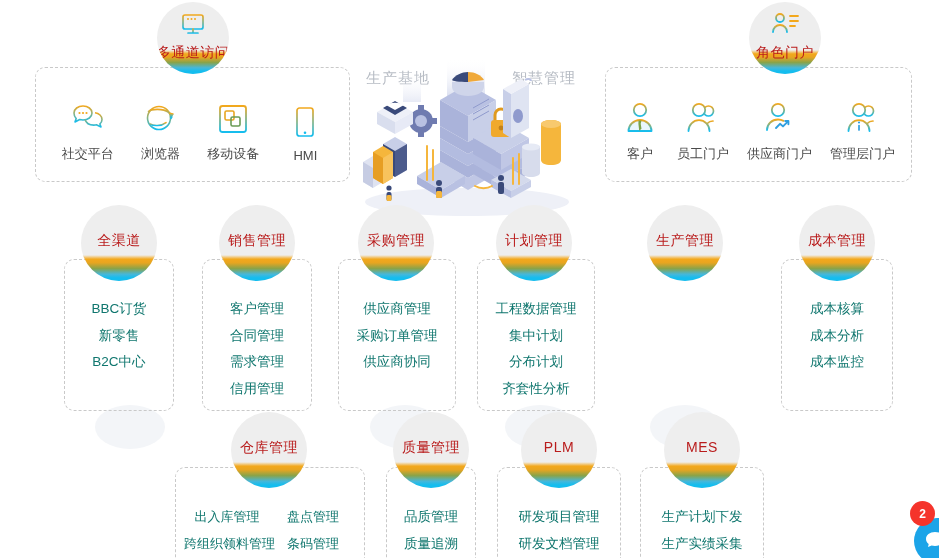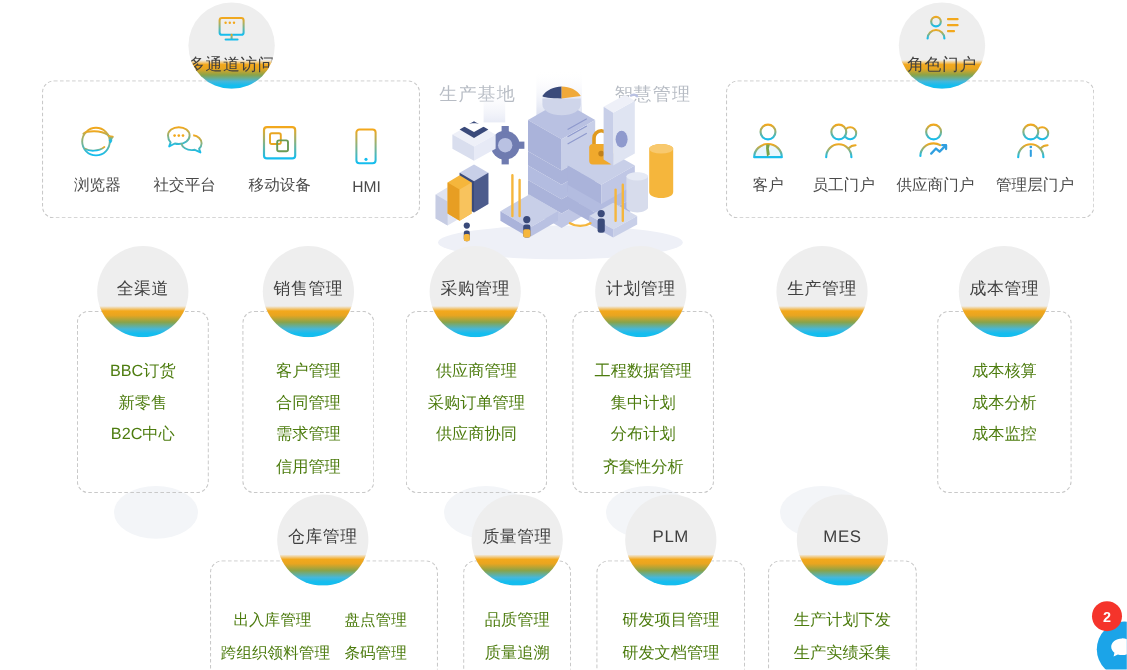--- a/index.html
+++ b/index.html
@@ -16,21 +16,21 @@
     position:absolute;border-radius:50%;overflow:hidden;
     background:#eeeeee;
     display:flex;flex-direction:column;align-items:center;justify-content:flex-start;
     z-index:5;
   }
   .circle .grad{
     position:absolute;left:0;bottom:0;width:100%;height:34%;
     background:linear-gradient(to bottom,#efefef 0%,#f3a81c 16%,#e8a520 30%,#8aa349 52%,#46b7d9 74%,#14bdef 88%,#14bdef 100%);
   }
   .circle .clabel{
-    position:relative;z-index:2;font-size:14px;color:#404040;white-space:nowrap;
+    position:relative;z-index:2;font-size:14px;color:#b91c1c;white-space:nowrap;
     letter-spacing:.5px;
   }
 
   
   .panel{
     position:absolute;border:1px dashed #c9c9c9;border-radius:10px;background:transparent;
     box-sizing:border-box;
   }
 
   
@@ -38,21 +38,21 @@
   .iconcell{display:flex;flex-direction:column;align-items:center;}
   .iconcell .glyph{width:38px;height:38px;display:block;}
   .iconcell .ilabel{margin-top:7px;font-size:13px;color:#4a4a4a;white-space:nowrap;}
 
   
   .card{
     position:absolute;border:1px dashed #c9c9c9;border-radius:10px;box-sizing:border-box;
     display:flex;flex-direction:column;align-items:center;
   }
   .card .items{margin-top:42px;display:flex;flex-direction:column;align-items:center;gap:13px;width:100%;}
-  .card .item{font-size:13.5px;color:#4d7c0f;white-space:nowrap;line-height:1;}
+  .card .item{font-size:13.5px;color:#0f766e;white-space:nowrap;line-height:1;}
   .card.twocol .items{
     flex-direction:row;flex-wrap:wrap;justify-content:center;gap:0;padding:0 8px;box-sizing:border-box;
   }
   .card.twocol .item{width:50%;text-align:center;margin-bottom:14px;font-size:13px;}
 
   
   .illo{position:absolute;left:355px;top:58px;width:230px;height:160px;}
   .ghead{position:absolute;font-size:15px;color:#b7bcc4;white-space:nowrap;letter-spacing:1px;}
 
   
@@ -100,51 +100,51 @@
     </span>
     <span class="clabel" style="margin-top:1px;">多通道访问</span>
   </div>
 
   <div class="iconrow" style="left:48px;top:100px;width:290px;justify-content:space-around;">
 
     <div class="iconcell">
       <span class="glyph">
         <svg width="38" height="38" viewBox="0 0 38 38" fill="none">
           <defs>
-              <linearGradient id="g2" x1="0" y1="0" x2="0" y2="1">
-            <stop offset="0" stop-color="#f3a81c"></stop>
-                <stop offset="1" stop-color="#14bdef"></stop>
-              </linearGradient>
-            </defs>
-          <circle cx="18" cy="18" r="11.5" stroke="url(#g2)" stroke-width="1.6"></circle>
-          <path d="M7.5 11.5c2.5-2.4 14-3.6 20.5 1 3 2.2 3.5 4.7 2 6" stroke="url(#g2)" stroke-width="1.6" stroke-linecap="round"></path>
-          <path d="M29.5 17l2.5-3-3.4-.6" stroke="url(#g2)" stroke-width="1.6" stroke-linecap="round" stroke-linejoin="round"></path>
-          <path d="M9 24c3 2 11 2.6 16-1.4" stroke="url(#g2)" stroke-width="1.6" stroke-linecap="round"></path>
-        </svg>
-      </span>
-      <span class="ilabel">浏览器</span>
-    </div>
-
-    <div class="iconcell">
-      <span class="glyph">
-        <svg width="38" height="38" viewBox="0 0 38 38" fill="none">
-          <defs>
               <linearGradient id="g1" x1="0" y1="0" x2="0" y2="1">
             <stop offset="0" stop-color="#f3a81c"></stop>
                 <stop offset="1" stop-color="#14bdef"></stop>
               </linearGradient>
             </defs>
           <path d="M5 13c0-4 4-7 9-7s9 3 9 7-4 7-9 7c-1.2 0-2.3-.15-3.3-.42L6 22l1.2-3.4C5.8 17.2 5 15.2 5 13z" stroke="url(#g1)" stroke-width="1.6" stroke-linejoin="round"></path>
           <path d="M16 19.5c1 3.3 4.6 5.6 8.8 5.6.9 0 1.8-.1 2.6-.3L32 27l-1.1-3.1c1.3-1.2 2.1-2.8 2.1-4.5 0-3.4-3-6.2-7-6.7" stroke="url(#g1)" stroke-width="1.6" stroke-linejoin="round"></path>
           <circle cx="10.5" cy="13" r="1.1" fill="#f3a81c"></circle>
             <circle cx="14" cy="13" r="1.1" fill="#f3a81c"></circle>
             <circle cx="17.5" cy="13" r="1.1" fill="#f3a81c"></circle>
         </svg>
       </span>
       <span class="ilabel">社交平台</span>
+    </div>
+
+    <div class="iconcell">
+      <span class="glyph">
+        <svg width="38" height="38" viewBox="0 0 38 38" fill="none">
+          <defs>
+              <linearGradient id="g2" x1="0" y1="0" x2="0" y2="1">
+            <stop offset="0" stop-color="#f3a81c"></stop>
+                <stop offset="1" stop-color="#14bdef"></stop>
+              </linearGradient>
+            </defs>
+          <circle cx="18" cy="18" r="11.5" stroke="url(#g2)" stroke-width="1.6"></circle>
+          <path d="M7.5 11.5c2.5-2.4 14-3.6 20.5 1 3 2.2 3.5 4.7 2 6" stroke="url(#g2)" stroke-width="1.6" stroke-linecap="round"></path>
+          <path d="M29.5 17l2.5-3-3.4-.6" stroke="url(#g2)" stroke-width="1.6" stroke-linecap="round" stroke-linejoin="round"></path>
+          <path d="M9 24c3 2 11 2.6 16-1.4" stroke="url(#g2)" stroke-width="1.6" stroke-linecap="round"></path>
+        </svg>
+      </span>
+      <span class="ilabel">浏览器</span>
     </div>
 
 
     <div class="iconcell">
       <span class="glyph">
         <svg width="38" height="38" viewBox="0 0 38 38" fill="none">
           <defs>
               <linearGradient id="g4" x1="0" y1="0" x2="0" y2="1">
             <stop offset="0" stop-color="#f3a81c"></stop>
                 <stop offset="1" stop-color="#14bdef"></stop>

